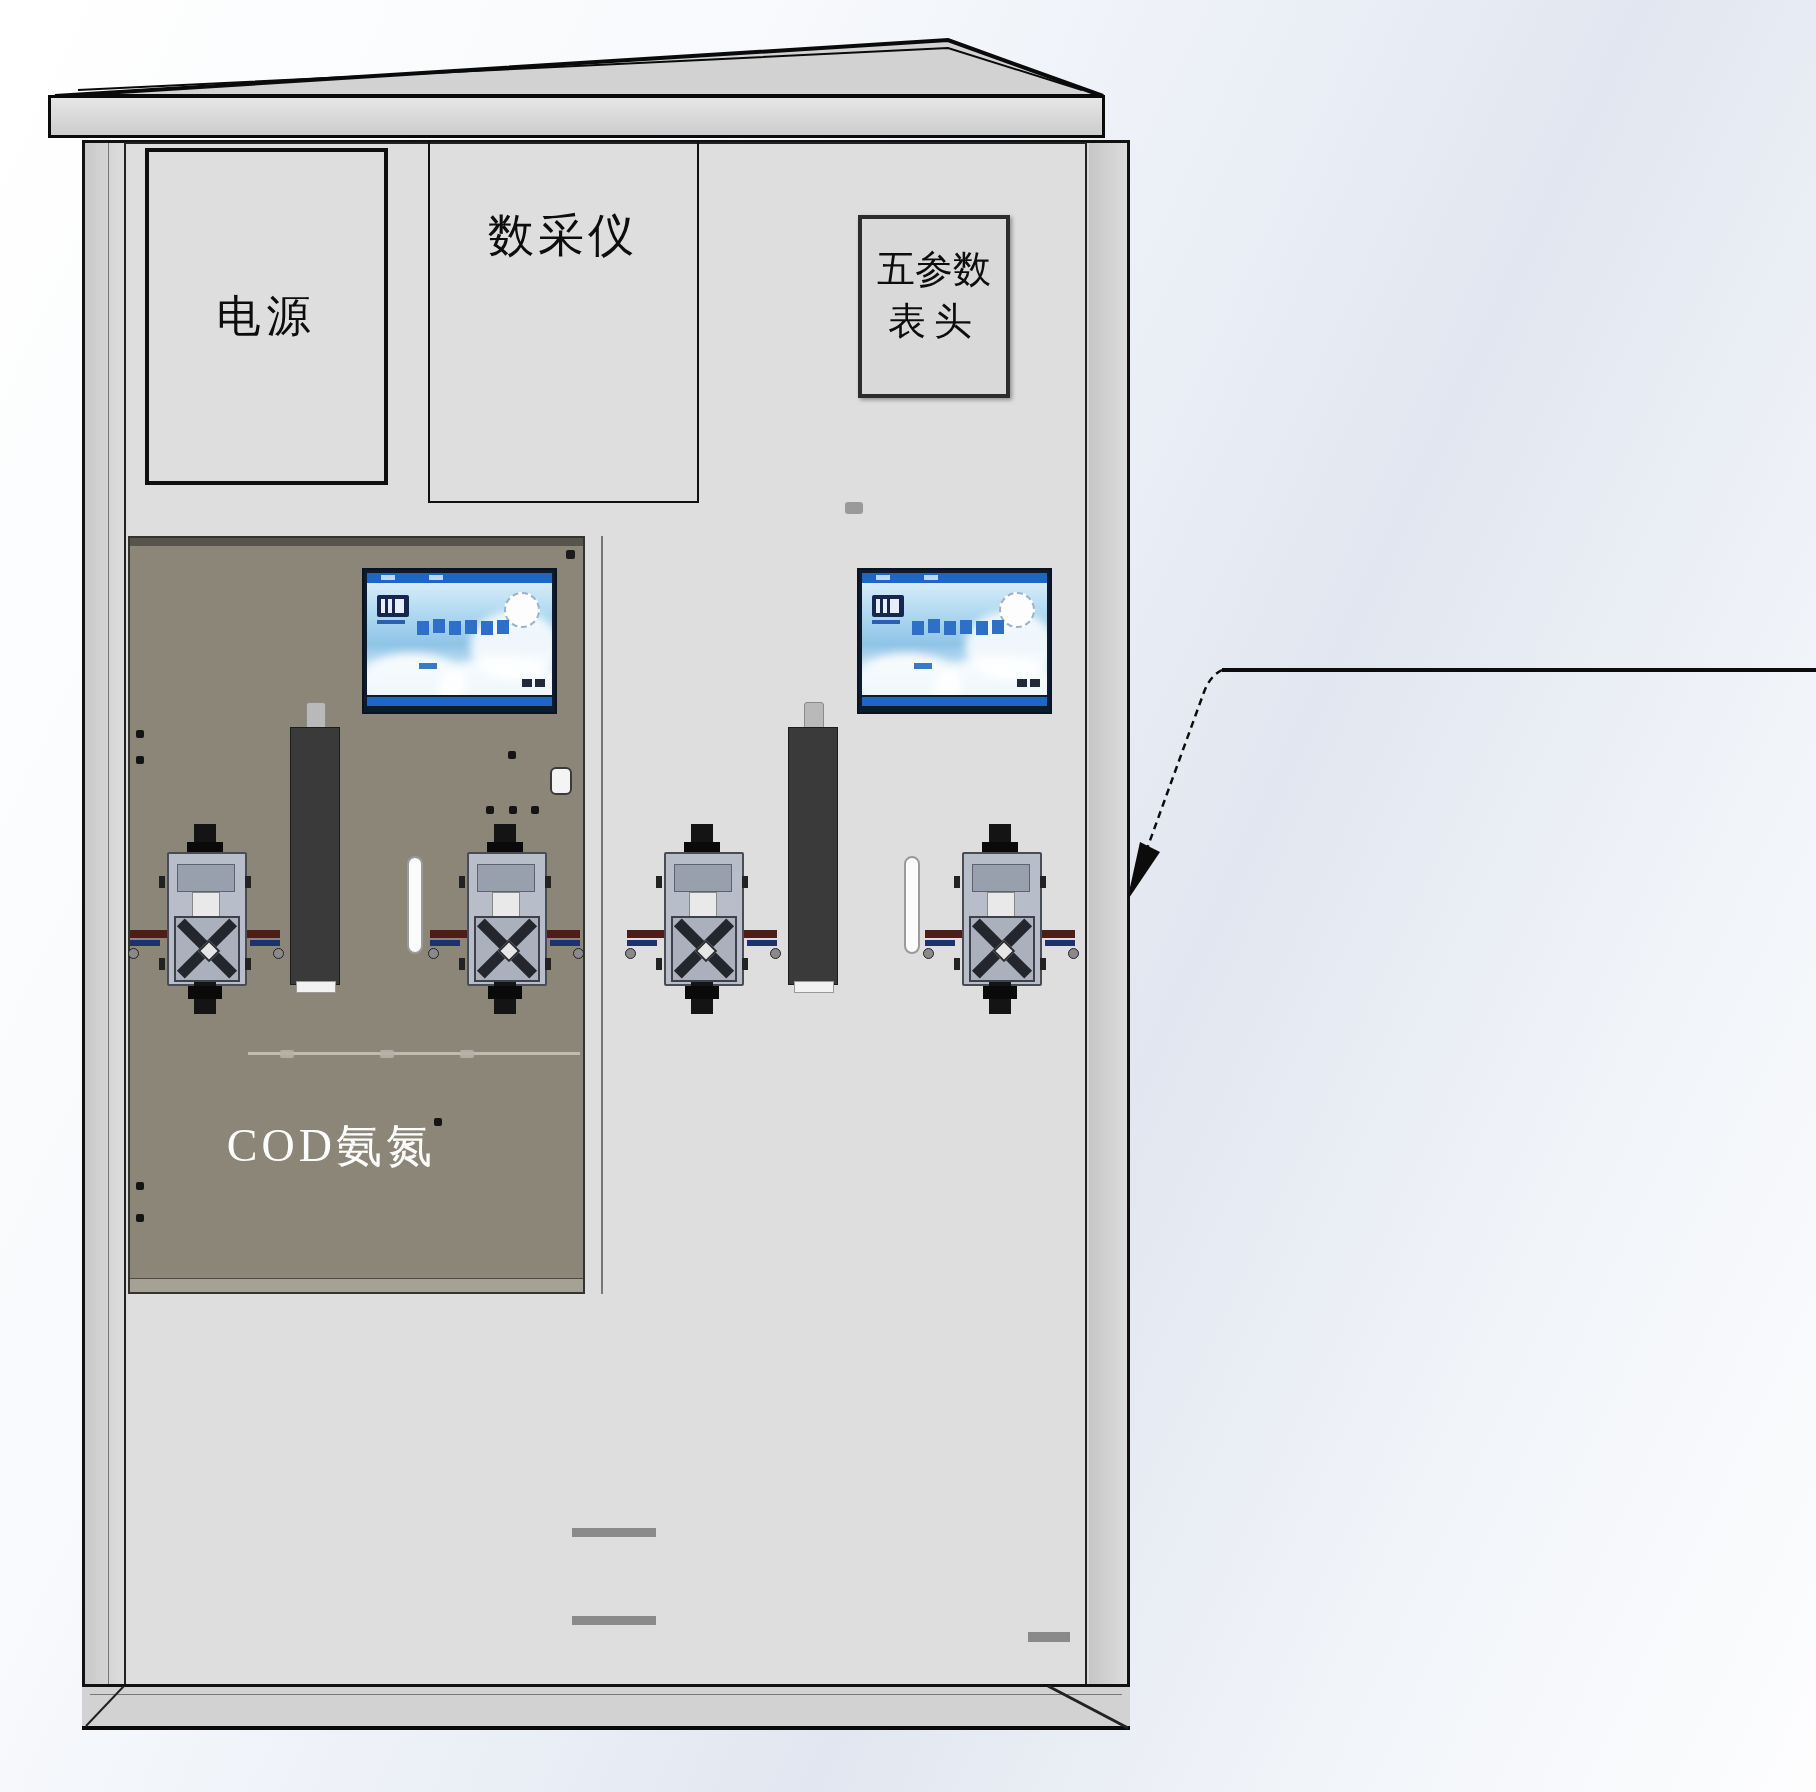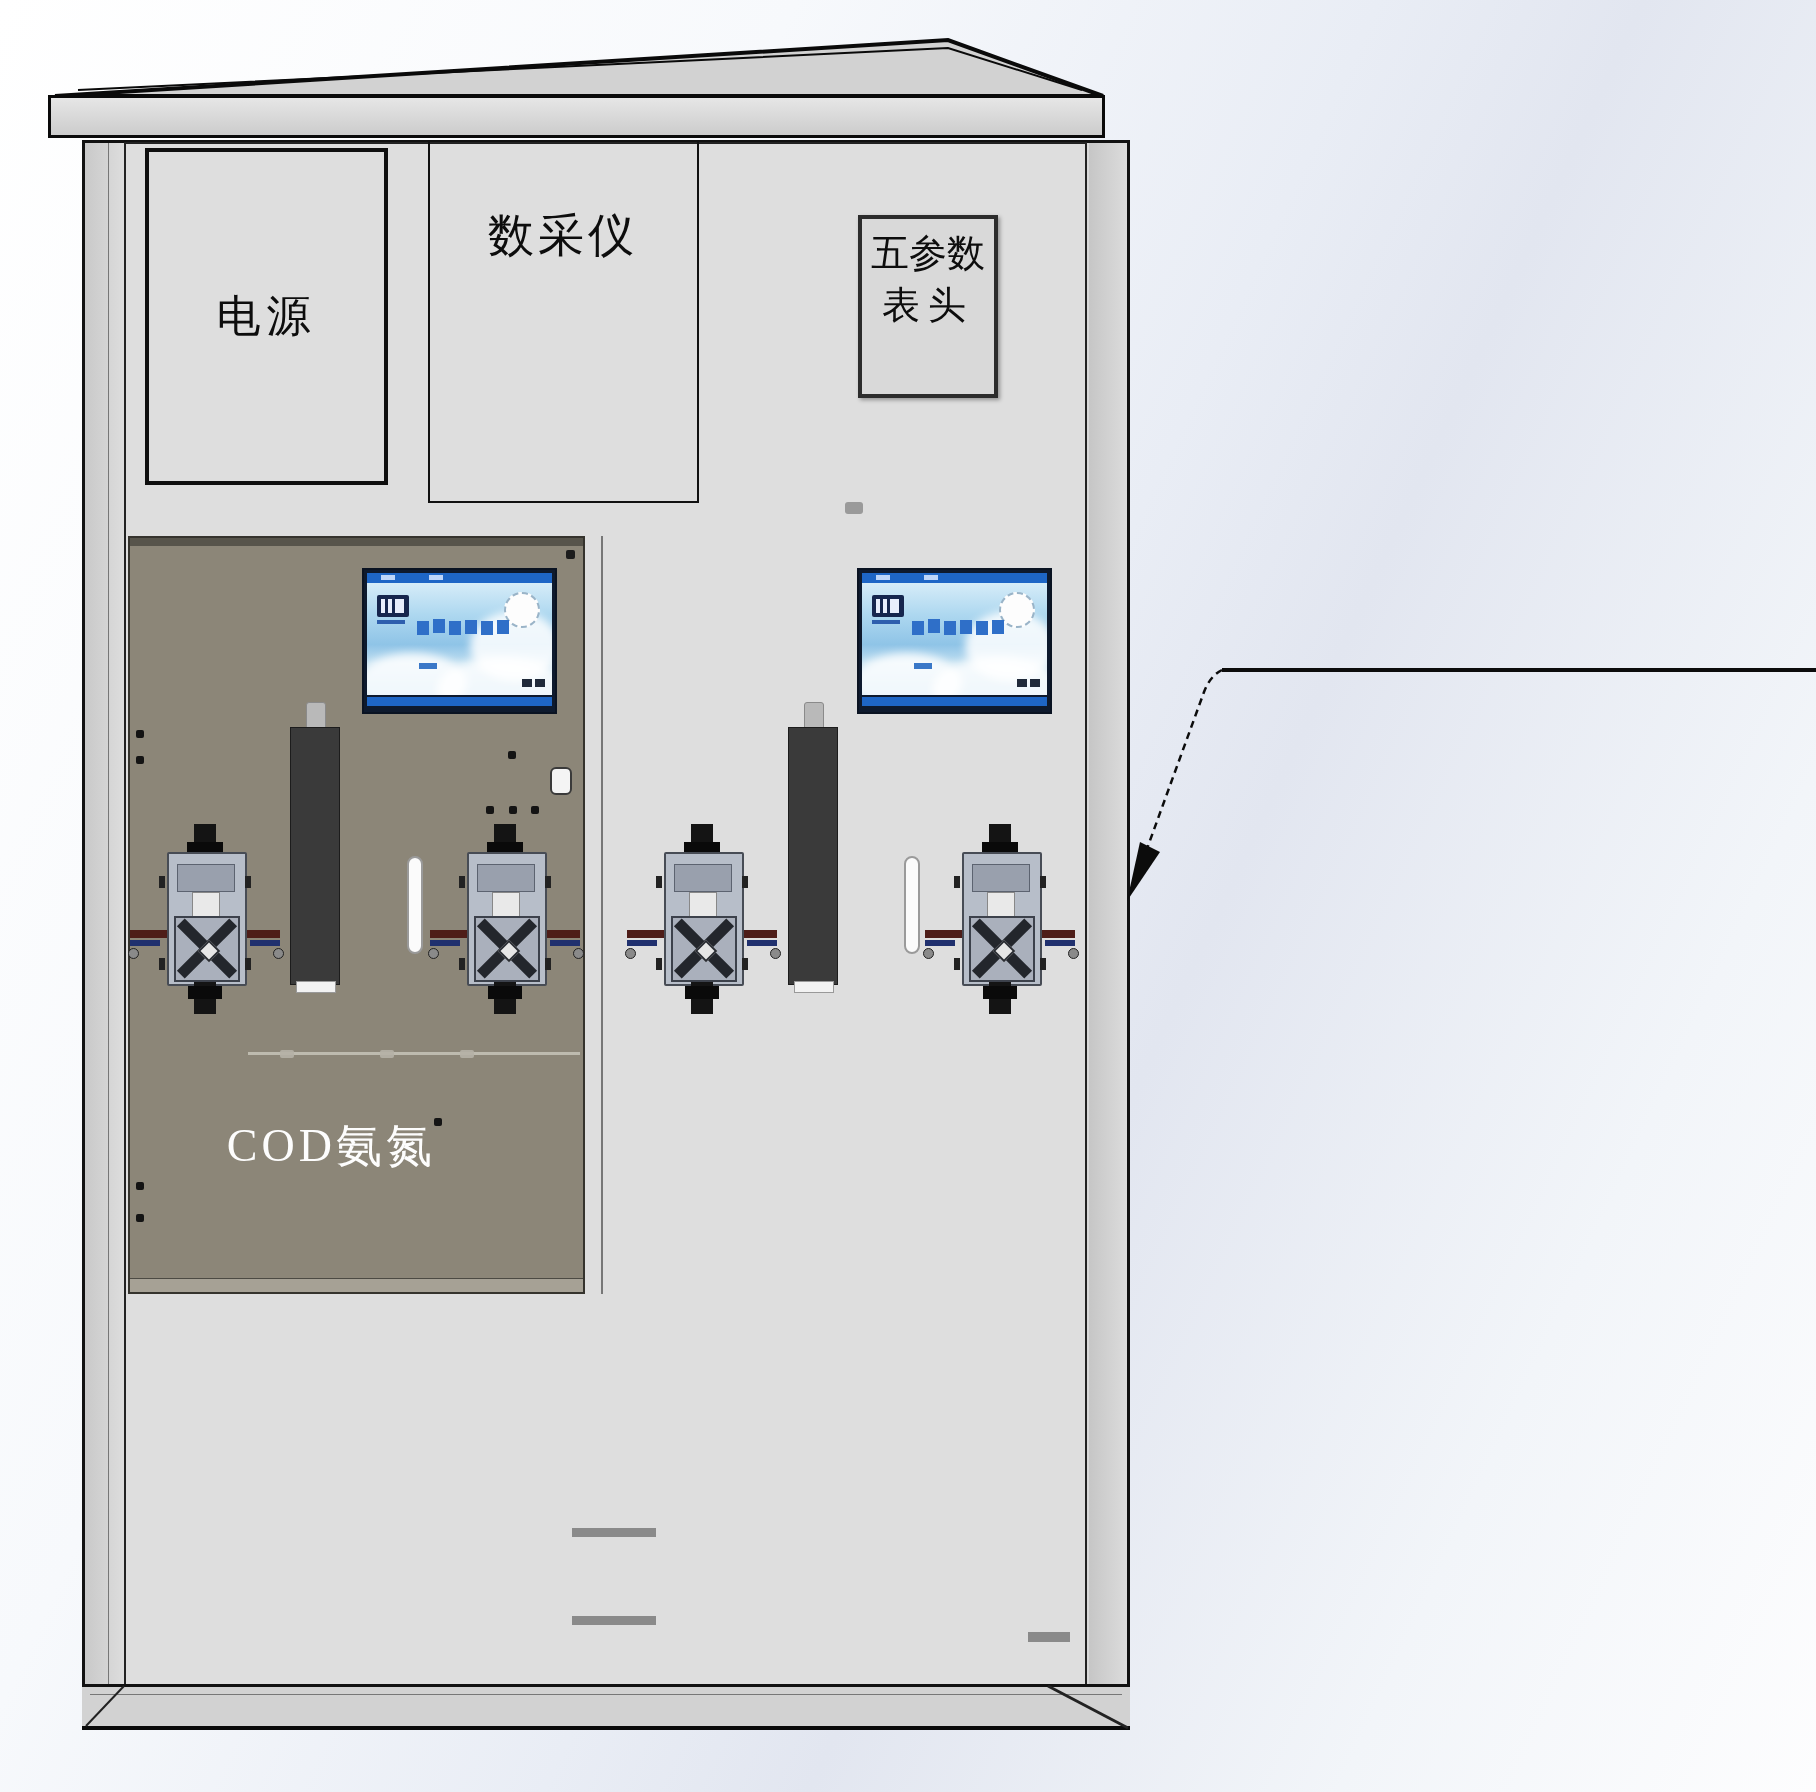--- a/index.html
+++ b/index.html
@@ -96,21 +96,21 @@
   <div class="abs vline" style="left:428px;top:142px;height:361px;"></div>
   <div class="abs vline" style="left:697px;top:142px;height:361px;"></div>
   <div class="abs" style="left:428px;top:501px;width:271px;height:2px;background:#111;"></div>
 
   <div class="abs box-black" style="left:145px;top:148px;width:243px;height:337px;display:flex;align-items:center;justify-content:center;">
     <div class="label" style="font-size:44px;letter-spacing:6px;">电源</div>
   </div>
 
   <div class="abs label" style="left:428px;top:205px;width:270px;font-size:46px;letter-spacing:4px;">数采仪</div>
 
-  <div class="abs box-meter" style="left:858px;top:215px;width:140px;height:183px;display:flex;flex-direction:column;align-items:center;justify-content:flex-start;padding-top:8px;">
+  <div class="abs box-meter" style="left:858px;top:215px;width:152px;height:183px;display:flex;flex-direction:column;align-items:center;justify-content:flex-start;padding-top:24px;">
     <div class="label" style="font-size:38px;line-height:52px;">五参数</div>
     <div class="label" style="font-size:38px;line-height:52px;letter-spacing:8px;">表头</div>
   </div>
 
   <div class="abs vent" style="left:845px;top:502px;width:18px;height:12px;"></div>
 
   <div class="abs thinline" style="left:601px;top:536px;width:2px;height:758px;"></div>
 
   <div class="abs panel" style="left:128px;top:536px;width:457px;height:758px;">
     <div class="panel-top"></div>

